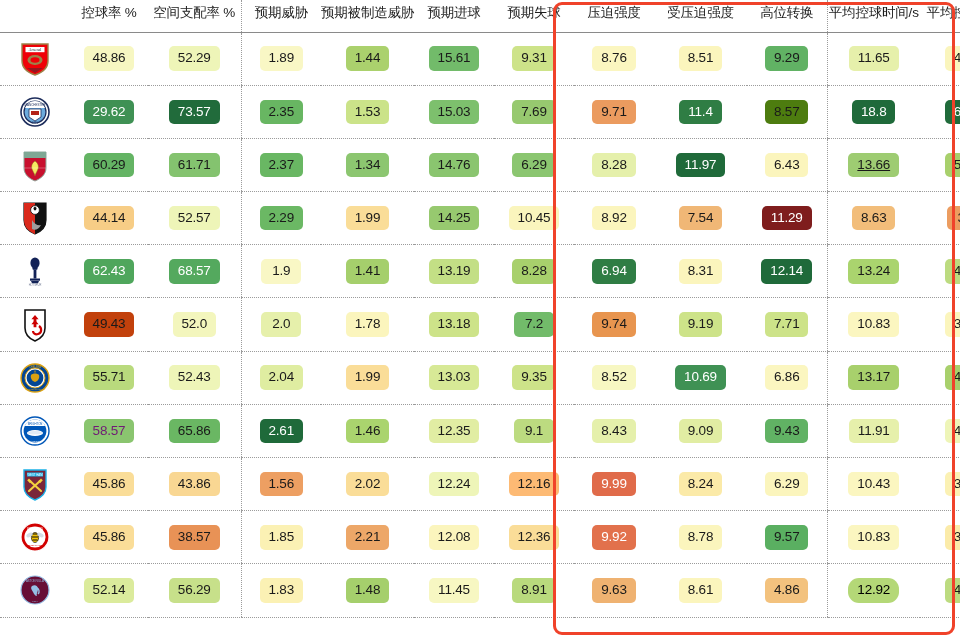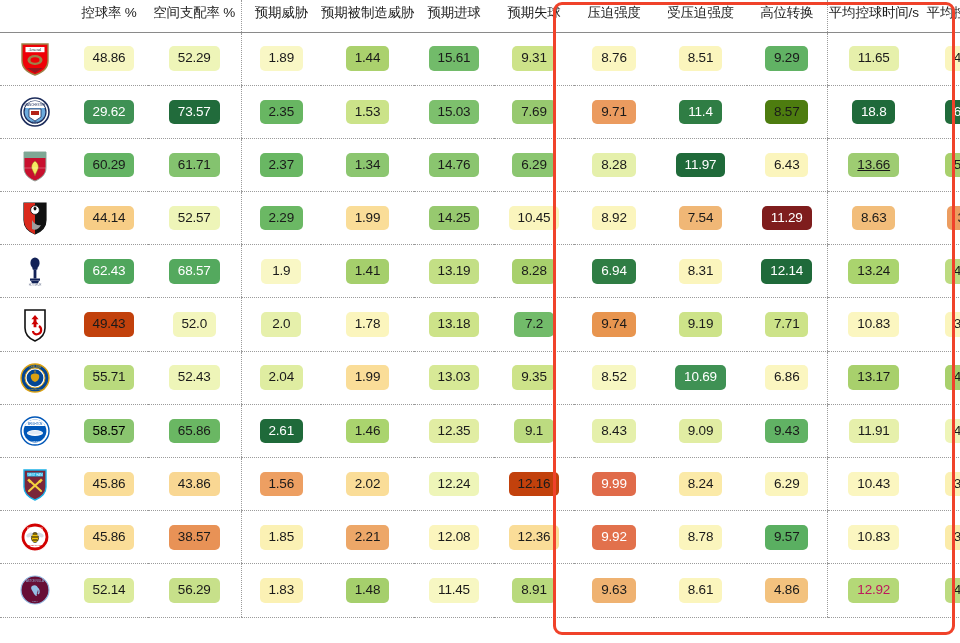--- a/index.html
+++ b/index.html
@@ -331,21 +331,21 @@
       <circle cx="15" cy="17" r="14" fill="#fff" stroke="#0057B8" stroke-width="1.4"></circle>
       <circle cx="15" cy="17" r="11.4" fill="#0057B8"></circle>
       <path d="M15 5.6 a11.4 11.4 0 0 1 10.2 6.4 H4.8 A11.4 11.4 0 0 1 15 5.6 Z" fill="#fff"></path>
       <text x="15" y="10.6" font-size="2.8" text-anchor="middle" fill="#0057B8" font-family="Liberation Sans, sans-serif">BRIGHTON</text>
       <ellipse cx="15" cy="19" rx="8" ry="3" fill="#fff"></ellipse>
       <path d="M7 19 c4 -3 12 -3 16 0 c-4 2 -12 2 -16 0 Z" fill="#dfe9f5"></path>
       <text x="15" y="28" font-size="2.4" text-anchor="middle" fill="#fff" font-family="Liberation Sans, sans-serif">ALBION</text>
     </svg>
             </div>
           </td>
-          <td><span class="chip" style="background: rgb(138, 197, 111); color: #000000;">58.57</span></td>
+          <td><span class="chip" style="background: rgb(138, 197, 111); color: #701a75;">58.57</span></td>
           <td><span class="chip" style="background: rgb(106, 183, 99); color: rgb(26, 26, 26);">65.86</span></td>
           <td class="vsep-left"><span class="chip" style="background: rgb(31, 106, 58); color: rgb(255, 255, 255);">2.61</span></td>
           <td><span class="chip" style="background: rgb(170, 212, 110); color: rgb(26, 26, 26);">1.46</span></td>
           <td><span class="chip" style="background: rgb(225, 237, 163); color: rgb(26, 26, 26);">12.35</span></td>
           <td><span class="chip" style="background: rgb(188, 219, 128); color: rgb(26, 26, 26);">9.1</span></td>
           <td><span class="chip" style="background: rgb(229, 240, 171); color: rgb(26, 26, 26);">8.43</span></td>
           <td><span class="chip" style="background: rgb(225, 237, 163); color: rgb(26, 26, 26);">9.09</span></td>
           <td><span class="chip" style="background: rgb(97, 178, 100); color: rgb(26, 26, 26);">9.43</span></td>
           <td class="vsep-left"><span class="chip" style="background: rgb(230, 240, 171); color: rgb(26, 26, 26);">11.91</span></td>
           <td><span class="chip" style="background: rgb(238, 245, 184); color: rgb(26, 26, 26);">4.25</span></td>
@@ -364,21 +364,21 @@
       <rect x="7.5" y="12.5" width="4" height="2.6" fill="#F3D03E" transform="rotate(45 9.5 13.8)"></rect>
       <rect x="18.5" y="12.5" width="4" height="2.6" fill="#F3D03E" transform="rotate(-45 20.5 13.8)"></rect>
     </svg>
             </div>
           </td>
           <td><span class="chip" style="background: rgb(250, 221, 152); color: rgb(26, 26, 26);">45.86</span></td>
           <td><span class="chip" style="background: rgb(249, 215, 147); color: rgb(26, 26, 26);">43.86</span></td>
           <td class="vsep-left"><span class="chip" style="background: rgb(237, 159, 98); color: rgb(26, 26, 26);">1.56</span></td>
           <td><span class="chip" style="background: rgb(250, 221, 152); color: rgb(26, 26, 26);">2.02</span></td>
           <td><span class="chip" style="background: rgb(238, 245, 184); color: rgb(26, 26, 26);">12.24</span></td>
-          <td><span class="chip" style="background: #c2410c; color: rgb(26, 26, 26);">12.16</span></td>
+          <td><span class="chip" style="background: #fdba74; color: rgb(26, 26, 26);">12.16</span></td>
           <td><span class="chip" style="background: rgb(224, 107, 74); color: rgb(255, 255, 255);">9.99</span></td>
           <td><span class="chip" style="background: rgb(251, 234, 168); color: rgb(26, 26, 26);">8.24</span></td>
           <td><span class="chip" style="background: rgb(251, 245, 189); color: rgb(26, 26, 26);">6.29</span></td>
           <td class="vsep-left"><span class="chip" style="background: rgb(251, 246, 192); color: rgb(26, 26, 26);">10.43</span></td>
           <td><span class="chip" style="background: rgb(251, 241, 180); color: rgb(26, 26, 26);">3.85</span></td>
         </tr>
         <tr>
           <td>
             <div class="crest-wrap">
               <svg class="crest" viewBox="0 0 30 34">
@@ -419,20 +419,20 @@
           </td>
           <td><span class="chip" style="background: rgb(219, 235, 156); color: rgb(26, 26, 26);">52.14</span></td>
           <td><span class="chip" style="background: rgb(199, 224, 138); color: rgb(26, 26, 26);">56.29</span></td>
           <td class="vsep-left"><span class="chip" style="background: rgb(251, 241, 180); color: rgb(26, 26, 26);">1.83</span></td>
           <td><span class="chip" style="background: rgb(165, 207, 108); color: rgb(26, 26, 26);">1.48</span></td>
           <td><span class="chip" style="background: rgb(247, 247, 194); color: rgb(26, 26, 26);">11.45</span></td>
           <td><span class="chip" style="background: rgb(185, 218, 125); color: rgb(26, 26, 26);">8.91</span></td>
           <td><span class="chip" style="background: rgb(239, 178, 113); color: rgb(26, 26, 26);">9.63</span></td>
           <td><span class="chip" style="background: rgb(251, 245, 189); color: rgb(26, 26, 26);">8.61</span></td>
           <td><span class="chip" style="background: rgb(243, 194, 126); color: rgb(26, 26, 26);">4.86</span></td>
-          <td class="vsep-left"><span class="chip" style="background: rgb(180, 216, 119); color: #be185d;">12.92</span></td>
+          <td class="vsep-left"><span class="chip" style="background: rgb(180, 216, 119); color: #000000; border-radius: 11px;">12.92</span></td>
           <td><span class="chip" style="background: rgb(188, 219, 128); color: rgb(26, 26, 26);">4.56</span></td>
         </tr>
       </tbody>
   </table>
 
   <div id="highlight-box" style="border-color: rgb(240, 66, 42);"></div>
 </div>
 
 </body></html>

